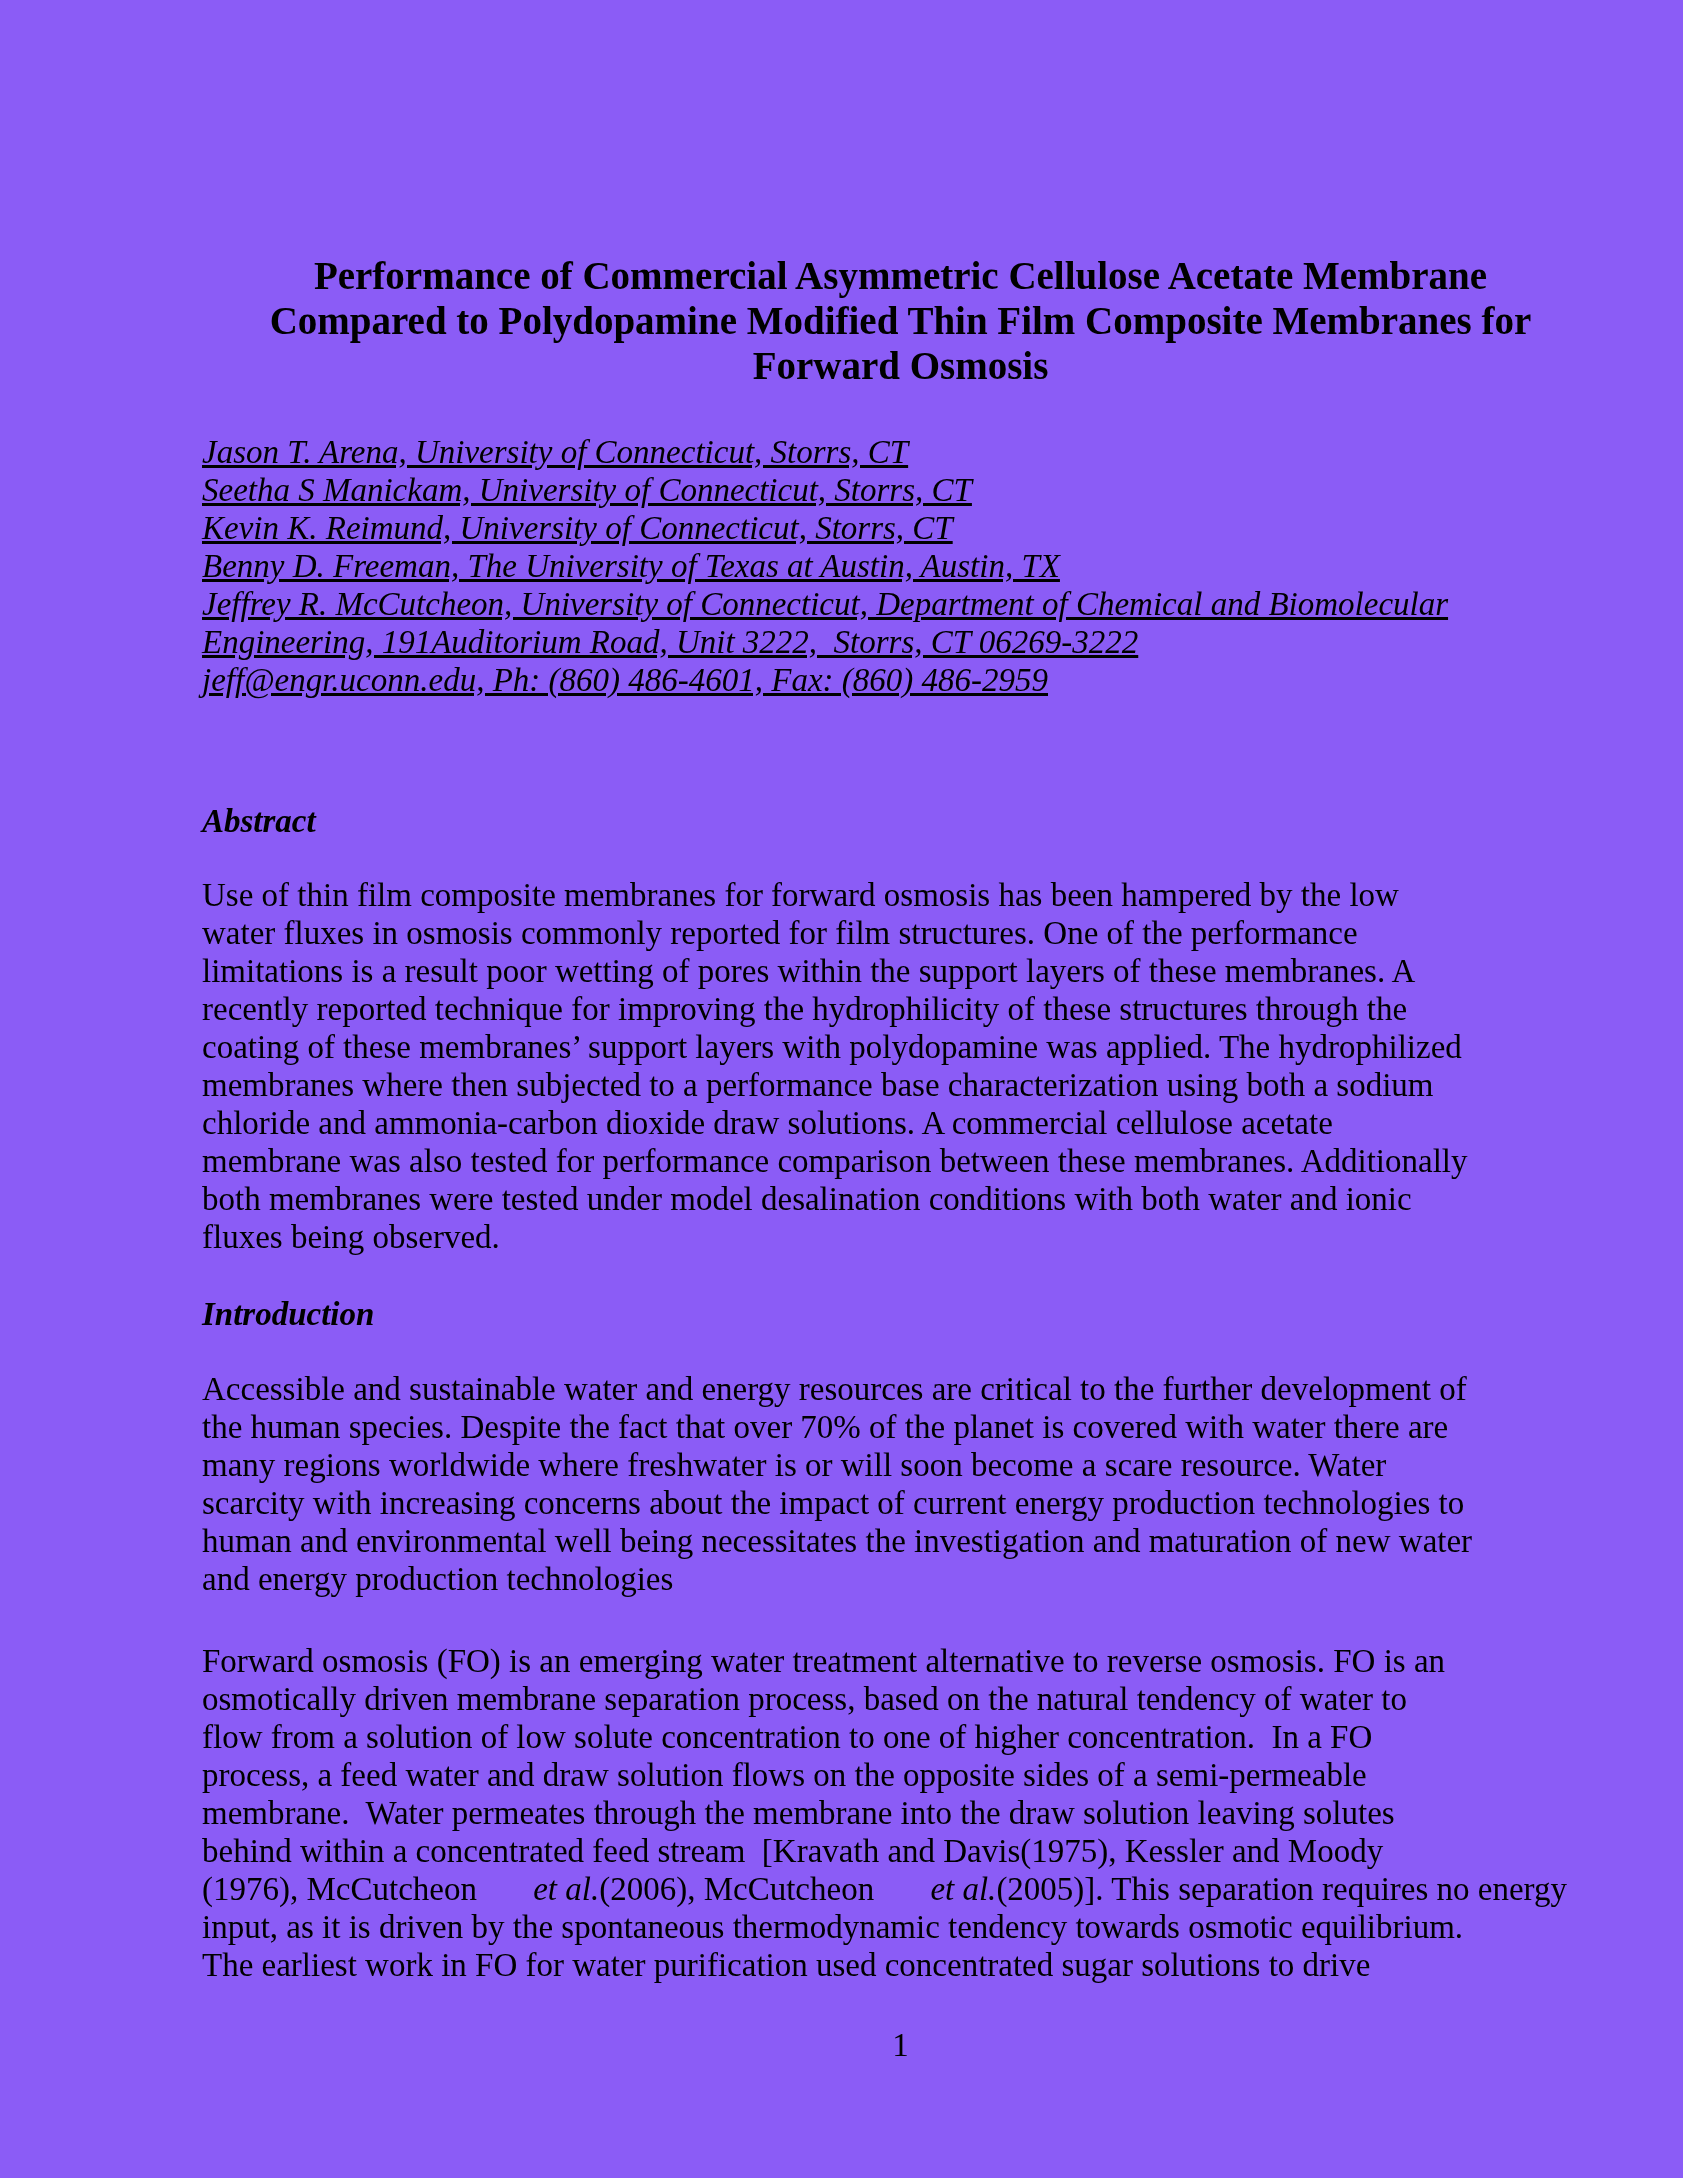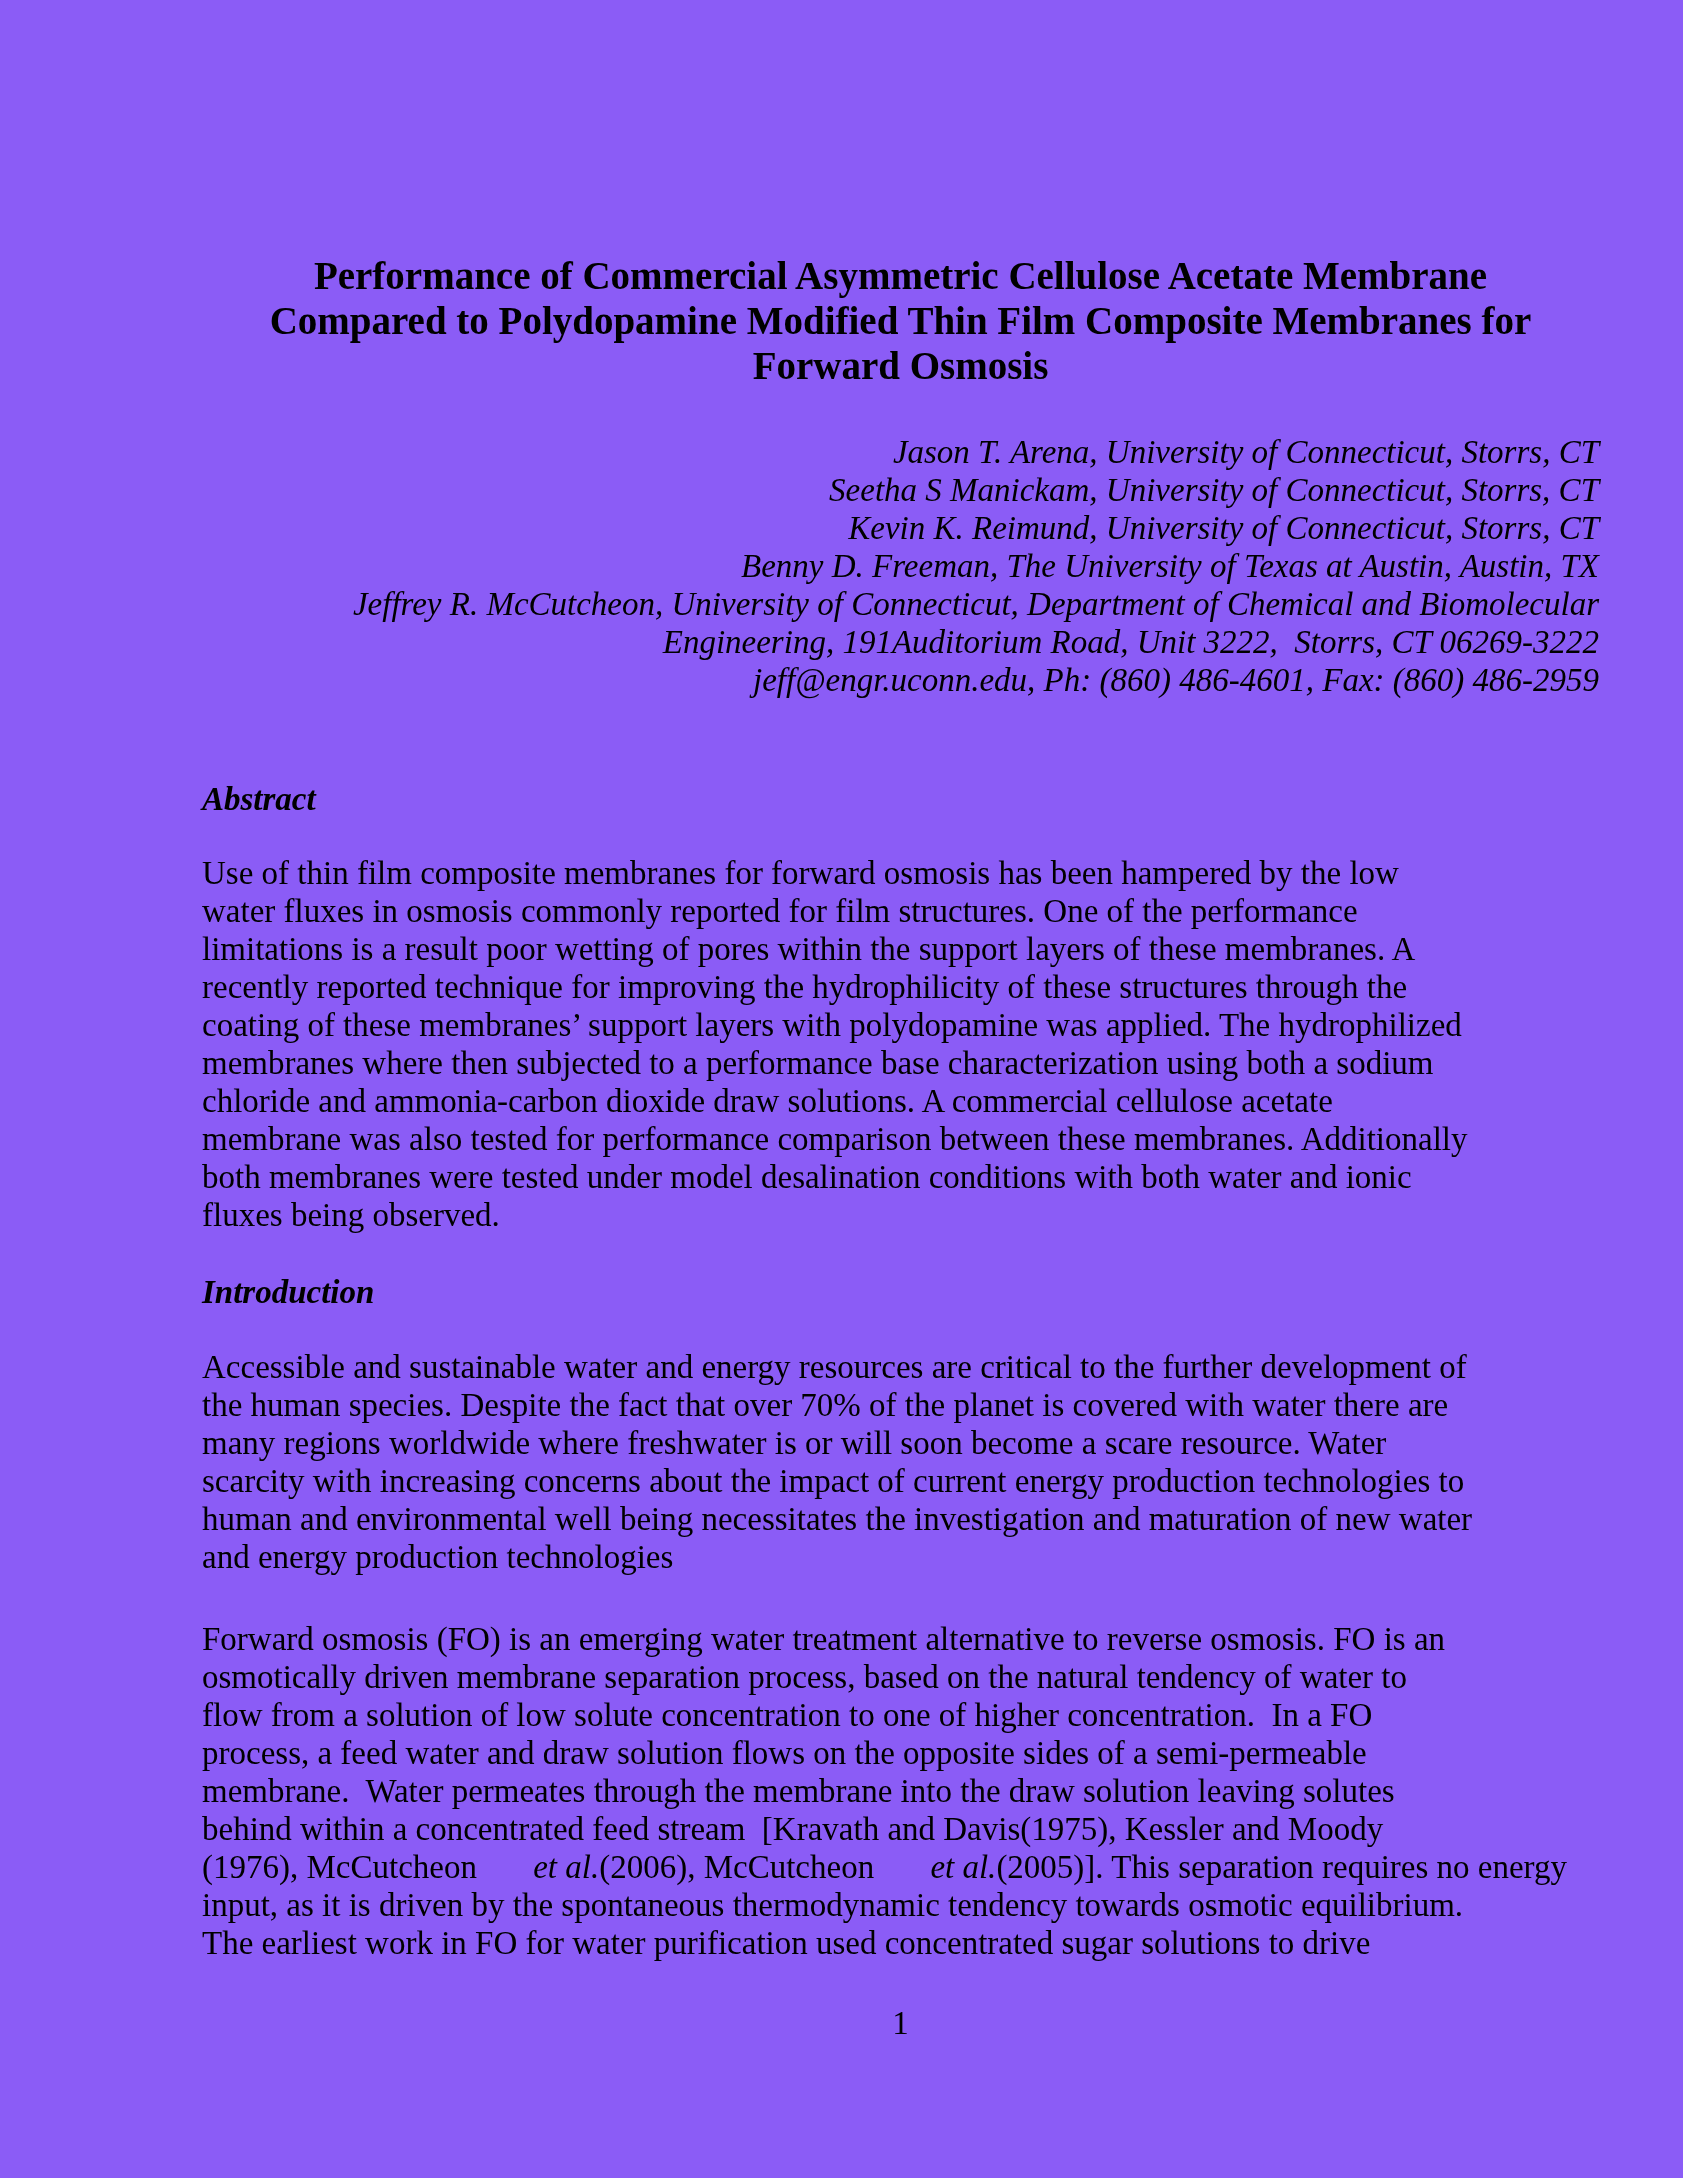--- a/index.html
+++ b/index.html
@@ -23,31 +23,32 @@
     font-size: 39px;
     line-height: 45px;
     font-weight: bold;
     text-align: center;
   }
   .authors {
     margin-top: 45px;
     font-size: 33px;
     line-height: 38px;
     font-style: italic;
-    text-align: right;
+    text-align: left;
+    text-decoration: underline;
   }
   .section-heading {
     margin: 0;
     font-size: 33px;
     line-height: 38px;
     font-weight: bold;
     font-style: italic;
     text-align: left;
   }
-  .heading-abstract { margin-top: 81px; }
+  .heading-abstract { margin-top: 103px; }
   .heading-introduction { margin-top: 39px; }
   .para {
     margin: 0;
     font-size: 33px;
     line-height: 38px;
     text-align: left;
   }
   .para-abstract { margin-top: 36px; }
   .para-intro-1 { margin-top: 37px; }
   .para-intro-2 { margin-top: 44px; }

